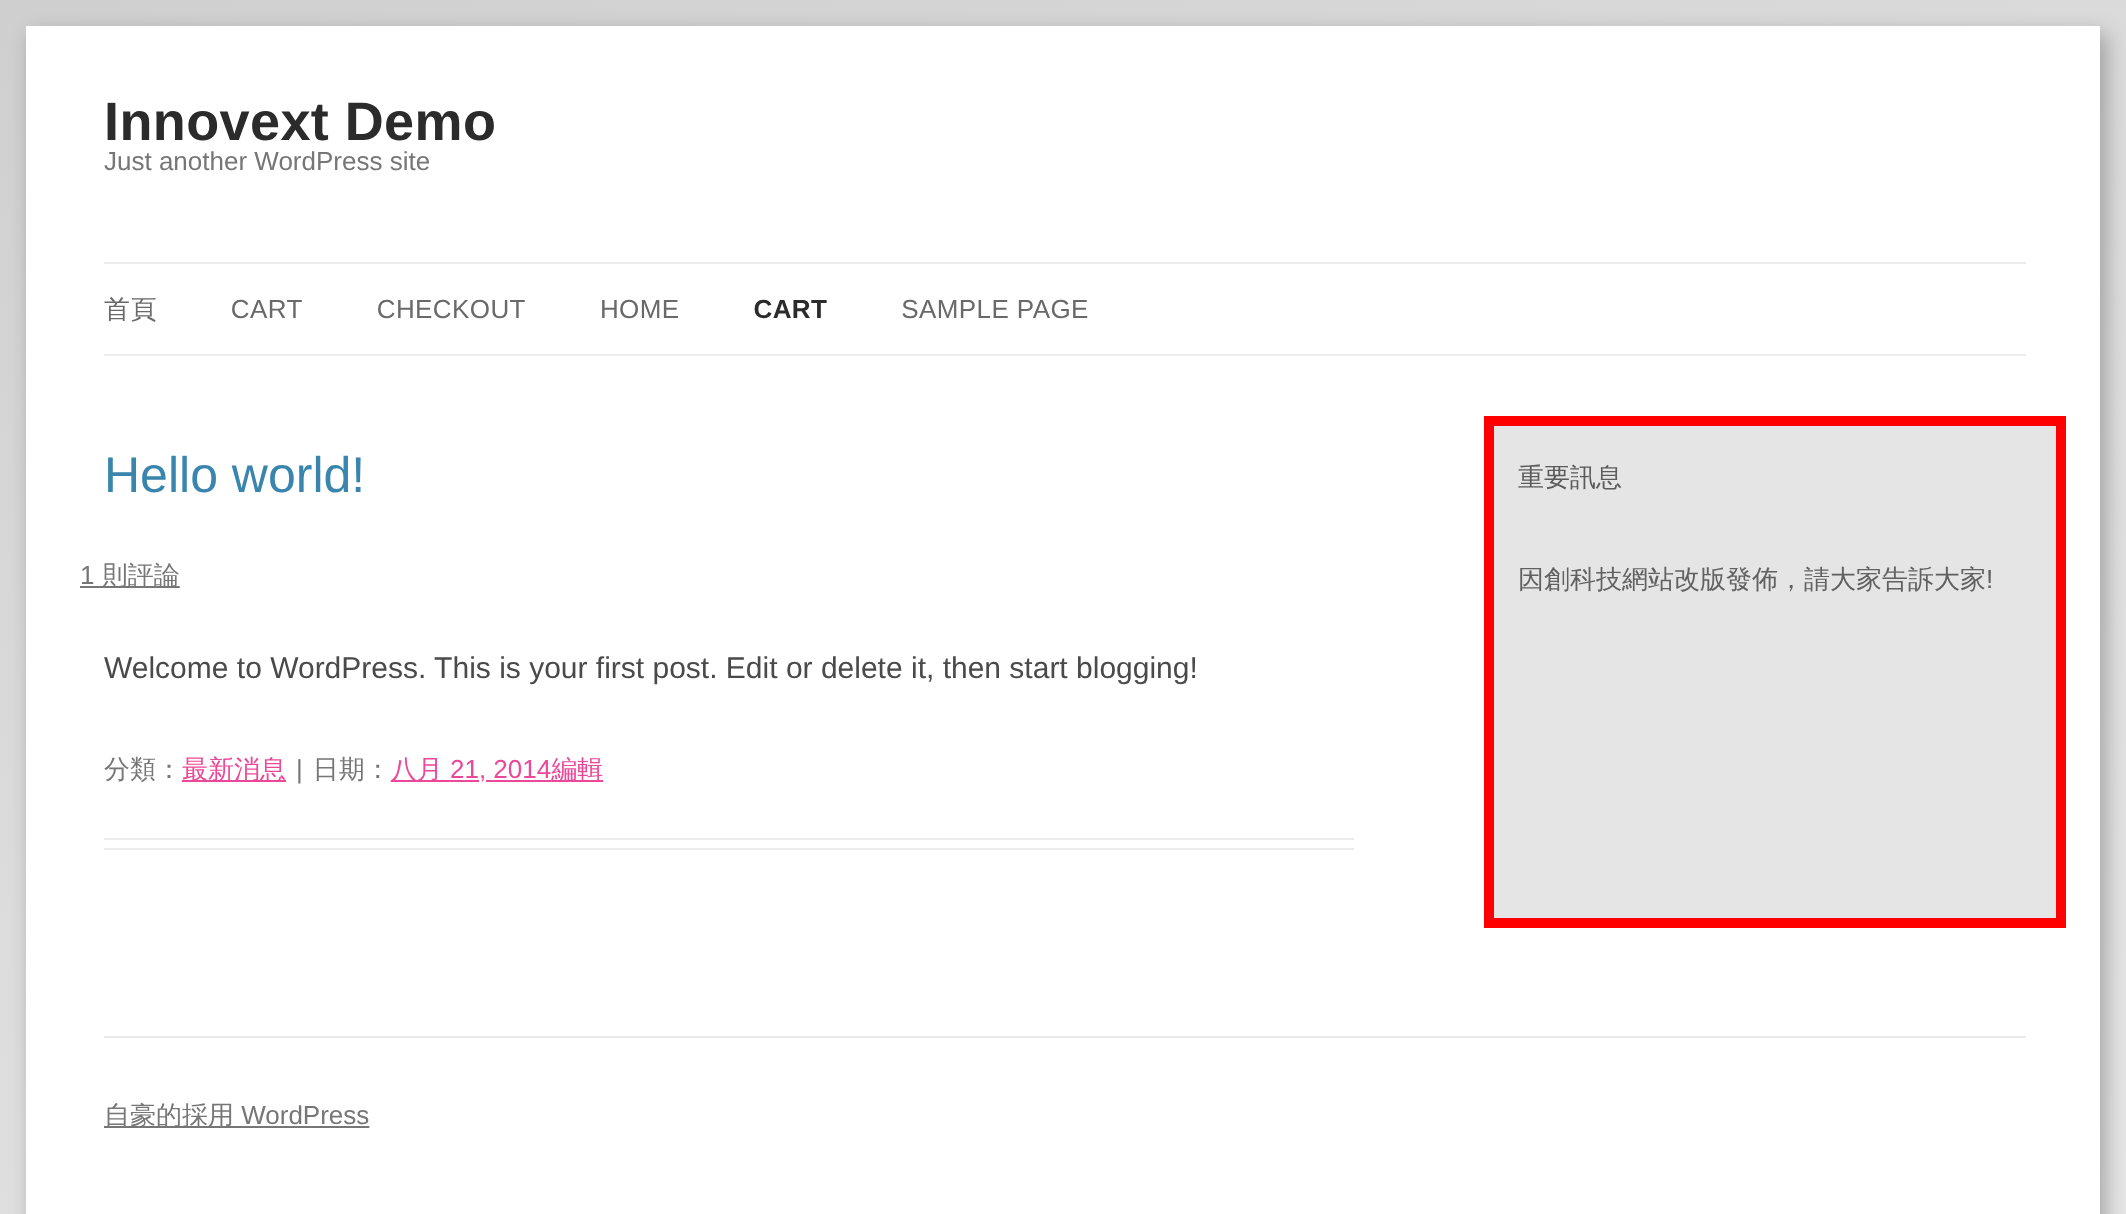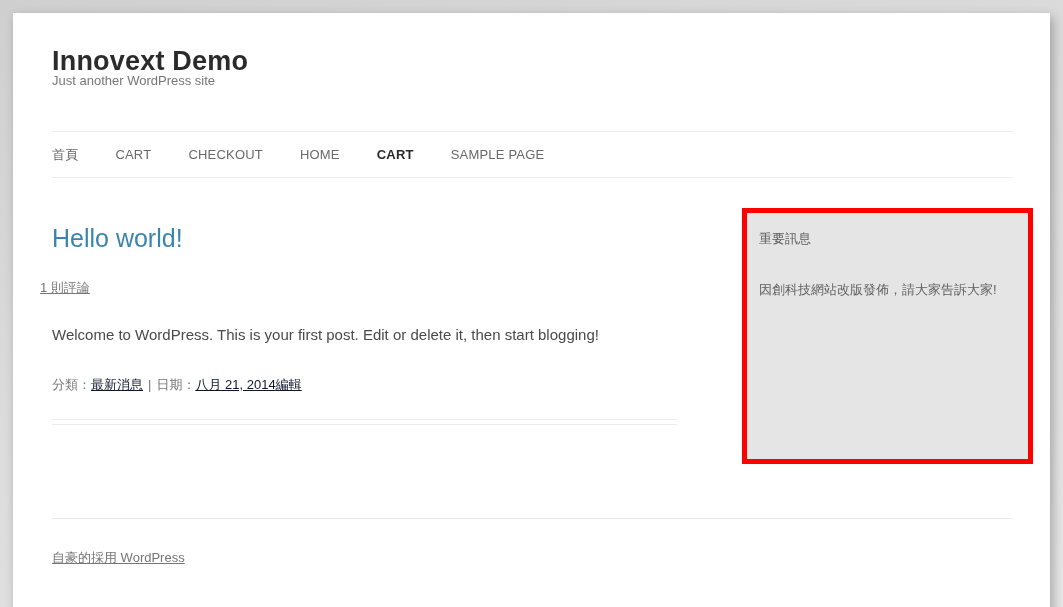--- a/index.html
+++ b/index.html
@@ -48,21 +48,21 @@
     font-size: 13px; color: #767676; text-decoration: underline;
   }
   .post-body {
     position: absolute; top: 313px; left: 39px; width: 630px;
     font-size: 15px; color: #4a4a4a;
   }
   .post-meta {
     position: absolute; top: 363px; left: 39px;
     font-size: 13px; color: #767676;
   }
-  .post-meta a { color: #0f172a; text-decoration: underline; }
+  .post-meta a { color: #ec4899; text-decoration: underline; }
   .post-meta .sep { margin: 0 5px; }
   .article-sep {
     position: absolute; top: 406px; left: 39px; width: 625px;
   }
   .article-sep .line { border-top: 1px solid #ededed; }
   .article-sep .line + .line { margin-top: 4px; }
   .widget-box {
     position: absolute; top: 195px; left: 729px;
     width: 291px; height: 256px;
     border: 5px solid var(--highlight, #ff0000);

